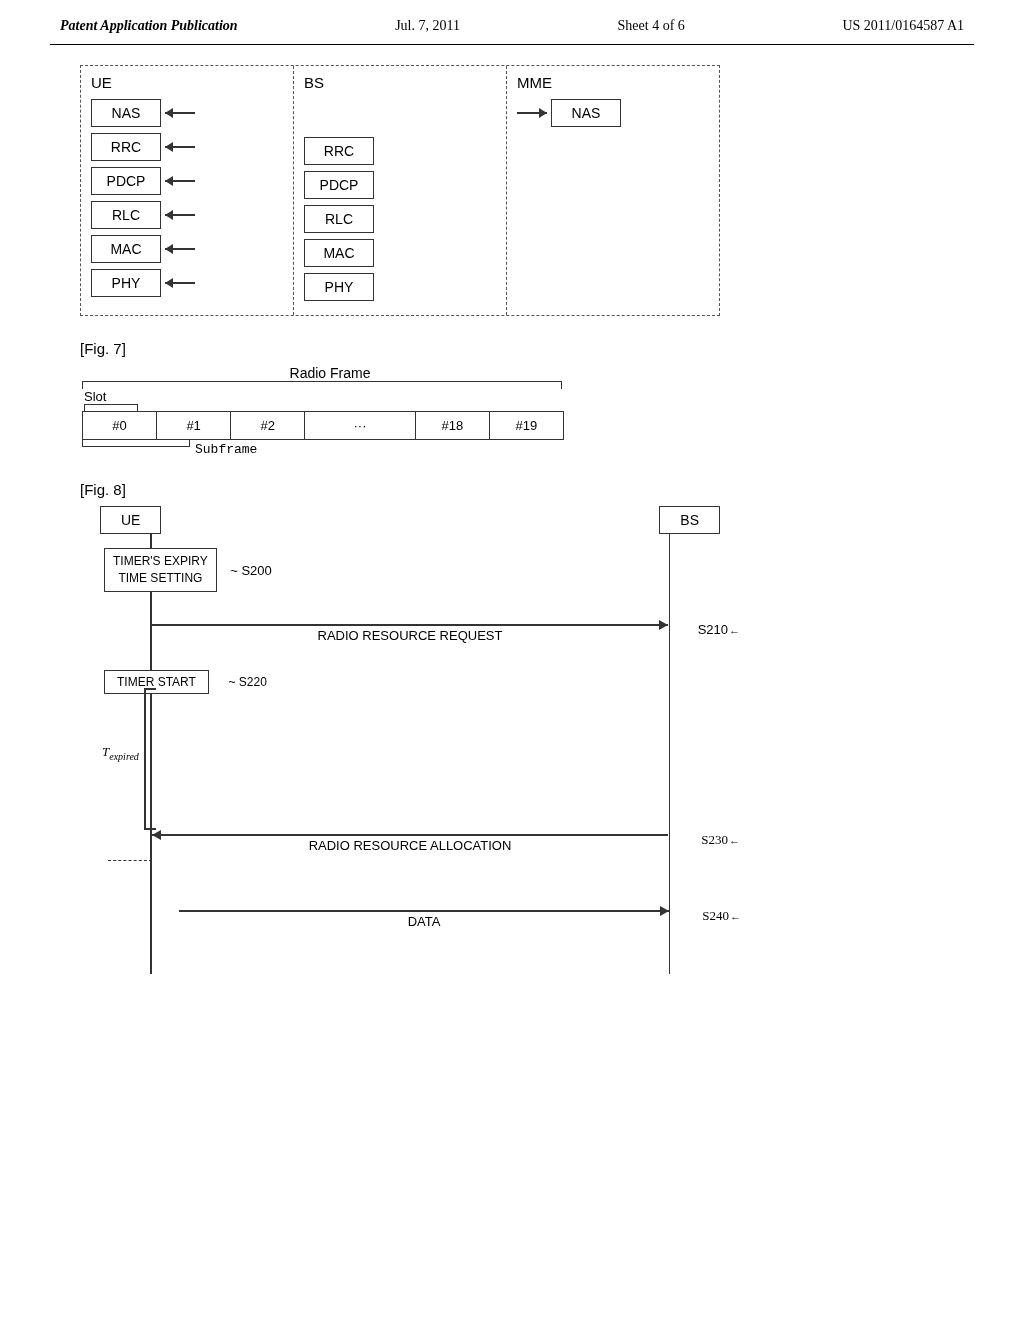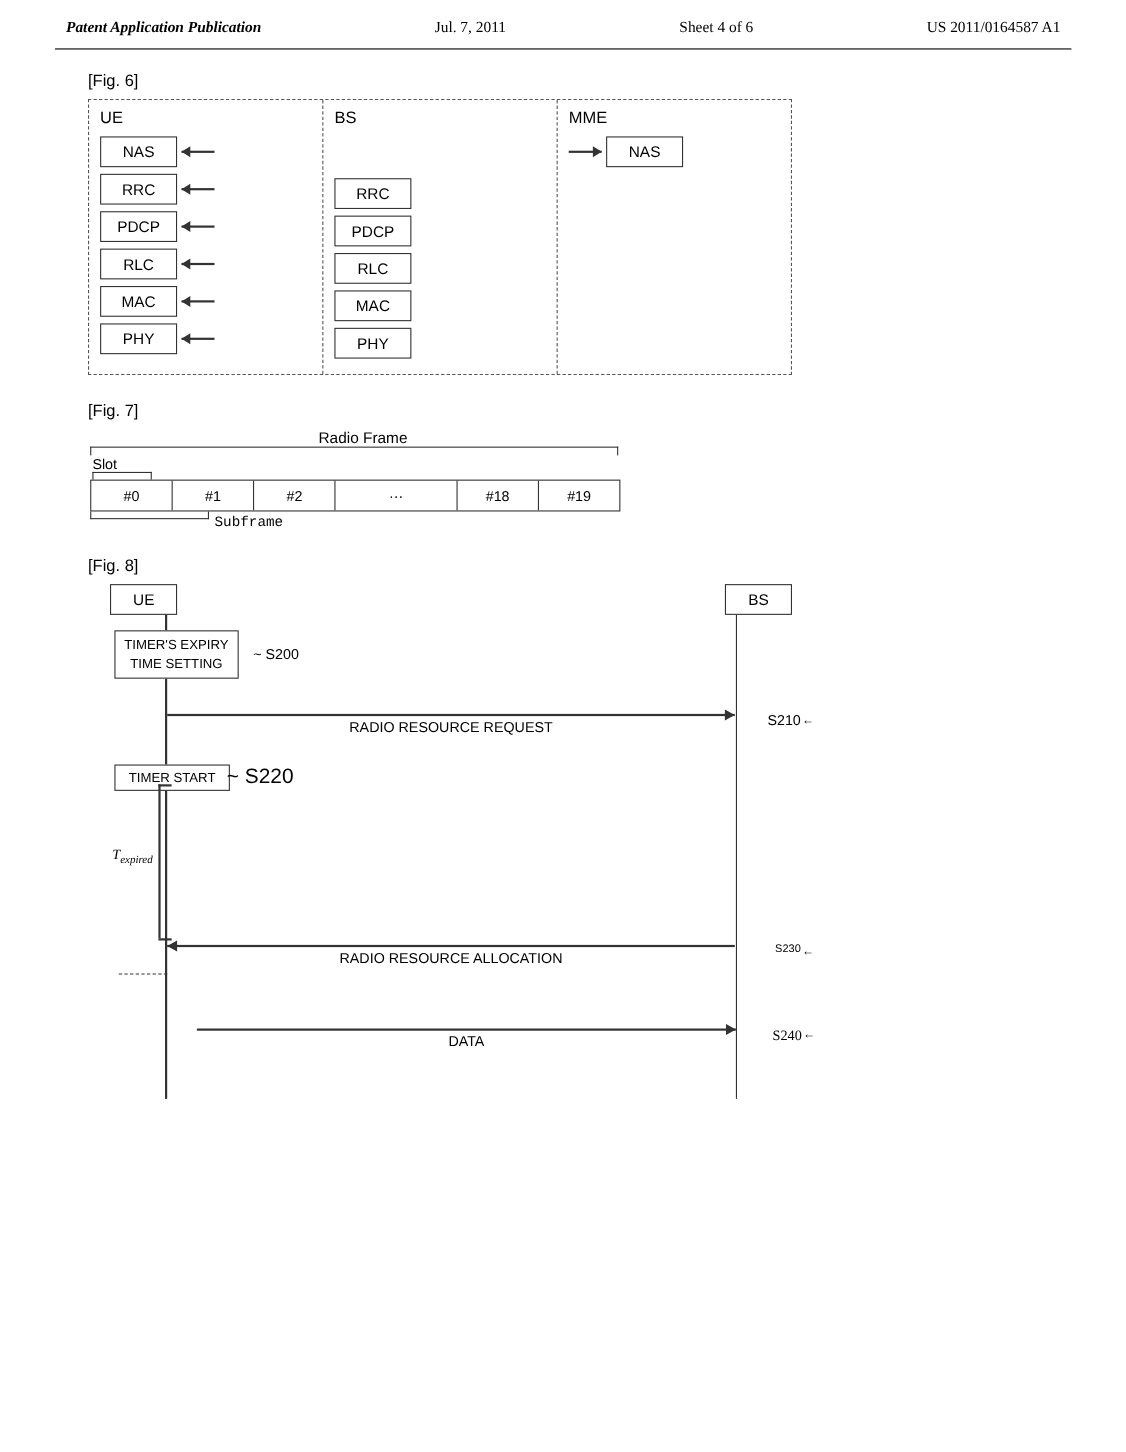--- a/index.html
+++ b/index.html
@@ -73,21 +73,20 @@
   <div class="header-left">Patent Application Publication</div>
   <div class="header-center">Jul. 7, 2011</div>
   <div class="header-center">Sheet 4 of 6</div>
   <div class="header-right">US 2011/0164587 A1</div>
 </div>
 <hr class="header-line">
 
 <div class="content">
 
   <div class="fig6-container">
-    <div class="fig-label">[Fig. 6]</div>
 
     <div style="display:flex; width:640px; border:1.5px dashed #555;">
 
       <div style="flex:1; border-right:1.5px dashed #555; padding:8px 10px;">
         <div style="font-size:15px;font-family:Arial,sans-serif;margin-bottom:8px;">UE</div>
 
         <div style="display:flex;align-items:center;margin:6px 0;">
           <div style="border:1.5px solid #333;width:70px;text-align:center;padding:5px 0;font-size:14px;font-family:Arial,sans-serif;">NAS</div>
 
           <div style="width:30px;height:2px;background:#333;position:relative;margin-left:4px;">
@@ -224,37 +223,37 @@
           </div>
           <div style="text-align:center;font-size:13px;font-family:Arial,sans-serif;margin-top:2px;">RADIO RESOURCE REQUEST</div>
 
           <div style="position:absolute;right:-60px;top:-2px;font-size:13px;font-family:Arial,sans-serif;white-space:nowrap;">S210</div>
 
           <div style="position:absolute;right:-72px;top:0px;font-size:11px;font-family:Arial,sans-serif;">←</div>
         </div>
 
         <div style="position:absolute;top:136px;left:4px;">
           <div style="border:1.5px solid #333;padding:4px 12px;font-size:12px;font-family:Arial,sans-serif;background:#fff;text-align:center;">TIMER START</div>
-          <div style="position:absolute;right:-58px;top:50%;transform:translateY(-50%);font-size:19px;font-family:Arial,sans-serif;white-space:nowrap;">~ S220</div>
+          <div style="position:absolute;right:-58px;top:50%;transform:translateY(-50%);font-size:12px;font-family:Arial,sans-serif;white-space:nowrap;">~ S220</div>
         </div>
 
         <div style="position:absolute;top:154px;left:44px;width:12px;height:1.5px;background:#333;"></div>
 
         <div style="position:absolute;top:154px;left:44px;width:1.5px;height:140px;background:#333;"></div>
 
         <div style="position:absolute;top:294px;left:44px;width:12px;height:1.5px;background:#333;"></div>
 
         <div style="position:absolute;top:210px;left:2px;font-family:'Times New Roman',serif;font-style:italic;font-size:13px;">T<sub style="font-size:10px;">expired</sub></div>
 
         <div style="position:absolute;top:300px;left:52px;right:52px;">
           <div style="position:relative;height:2px;background:#333;width:100%;">
             <div style="position:absolute;left:0;top:50%;transform:translateY(-50%);border-right:9px solid #333;border-top:5px solid transparent;border-bottom:5px solid transparent;"></div>
           </div>
           <div style="text-align:center;font-size:13px;font-family:Arial,sans-serif;margin-top:2px;">RADIO RESOURCE ALLOCATION</div>
-          <div style="position:absolute;right:-60px;top:-2px;font-size:10px;font-family:Liberation Sans, sans-serif;white-space:nowrap;">S230</div>
+          <div style="position:absolute;right:-60px;top:-2px;font-size:13px;font-family:Liberation Serif, serif;white-space:nowrap;">S230</div>
           <div style="position:absolute;right:-72px;top:0px;font-size:11px;font-family:Arial,sans-serif;">←</div>
         </div>
 
         <div style="position:absolute;top:326px;left:8px;width:44px;height:1.5px;border-top:1.5px dashed #333;"></div>
 
         <div style="position:absolute;top:376px;left:52px;right:51px;margin-left:27px;">
           <div style="position:relative;height:2px;background:#333;width:100%;">
             <div style="position:absolute;right:0;top:50%;transform:translateY(-50%);border-left:9px solid #333;border-top:5px solid transparent;border-bottom:5px solid transparent;"></div>
           </div>
           <div style="text-align:center;font-size:13px;font-family:Arial,sans-serif;margin-top:2px;">DATA</div>

